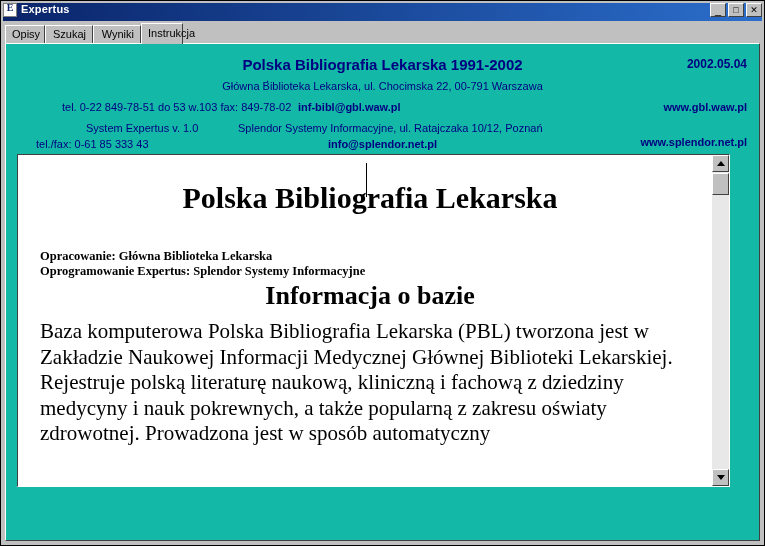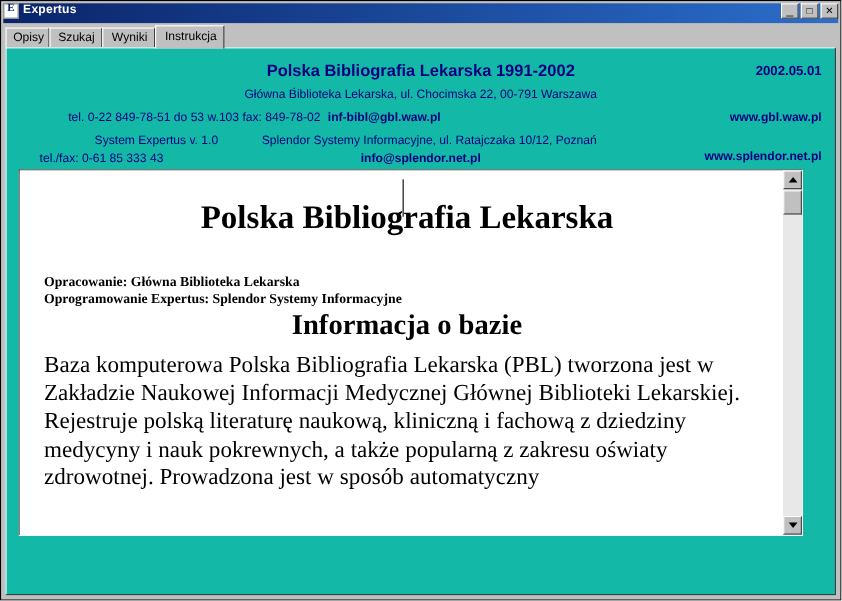--- a/index.html
+++ b/index.html
@@ -326,30 +326,30 @@
   <div class="tabstrip">
     <div class="tab" style="left:0px; width:40px;">
       <span>Opisy</span>
     </div>
     <div class="tab" style="left:40px; width:48px;">
       <span>Szukaj</span>
     </div>
     <div class="tab" style="left:88px; width:48px;">
       <span>Wyniki</span>
     </div>
-    <div class="tab active" style="left:136px; width:63px;">
+    <div class="tab active" style="left:136px; width:42px;">
       <span>Instrukcja</span>
     </div>
   </div>
 
   <div class="client">
 
     <div class="header-block">
       <div class="hdr-line hdr-title">Polska Bibliografia Lekarska 1991-2002</div>
-      <div class="hdr-line hdr-date">2002.05.01</div>
+      <div class="hdr-line hdr-date">2002.05.04</div>
       <div class="hdr-line hdr-sub1">Główna Biblioteka Lekarska, ul. Chocimska 22, 00-791 Warszawa</div>
 
       <div class="hdr-line hdr-row3">
         <span class="hdr-tel">tel. 0-22 849-78-51 do 53 w.103 fax: 849-78-02</span>
         <span class="hdr-mail1">inf-bibl@gbl.waw.pl</span>
         <span class="hdr-www1">www.gbl.waw.pl</span>
       </div>
 
       <div class="hdr-line hdr-row4">
         <span class="hdr-sys">System Expertus v. 1.0</span>

